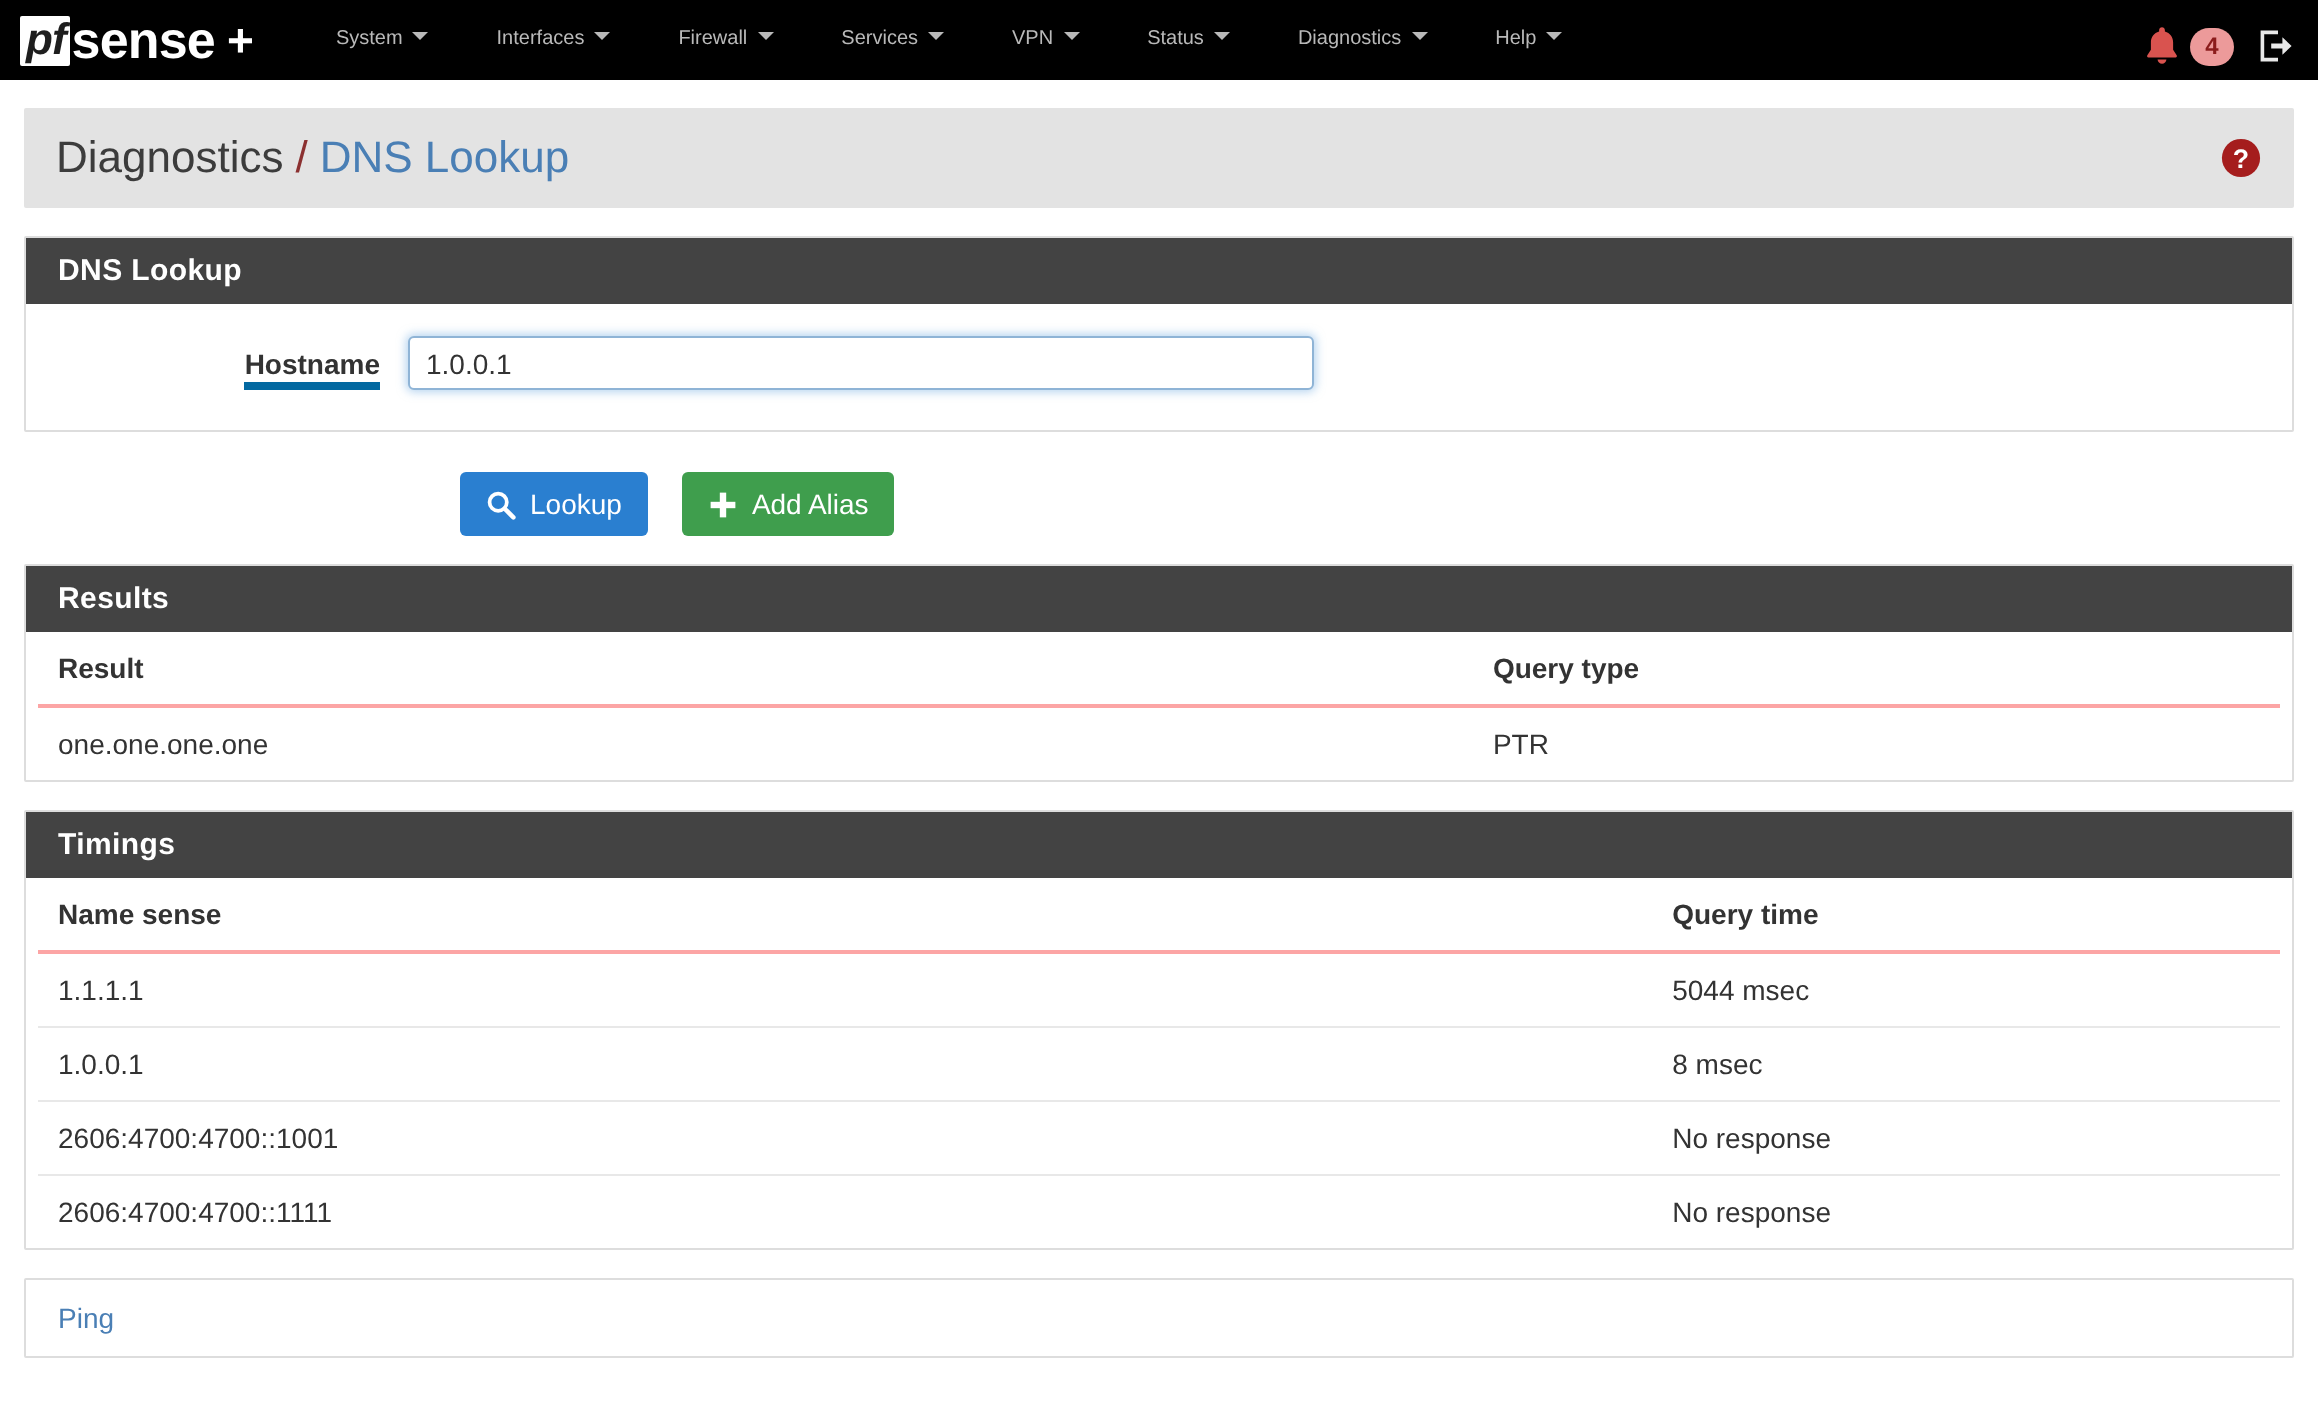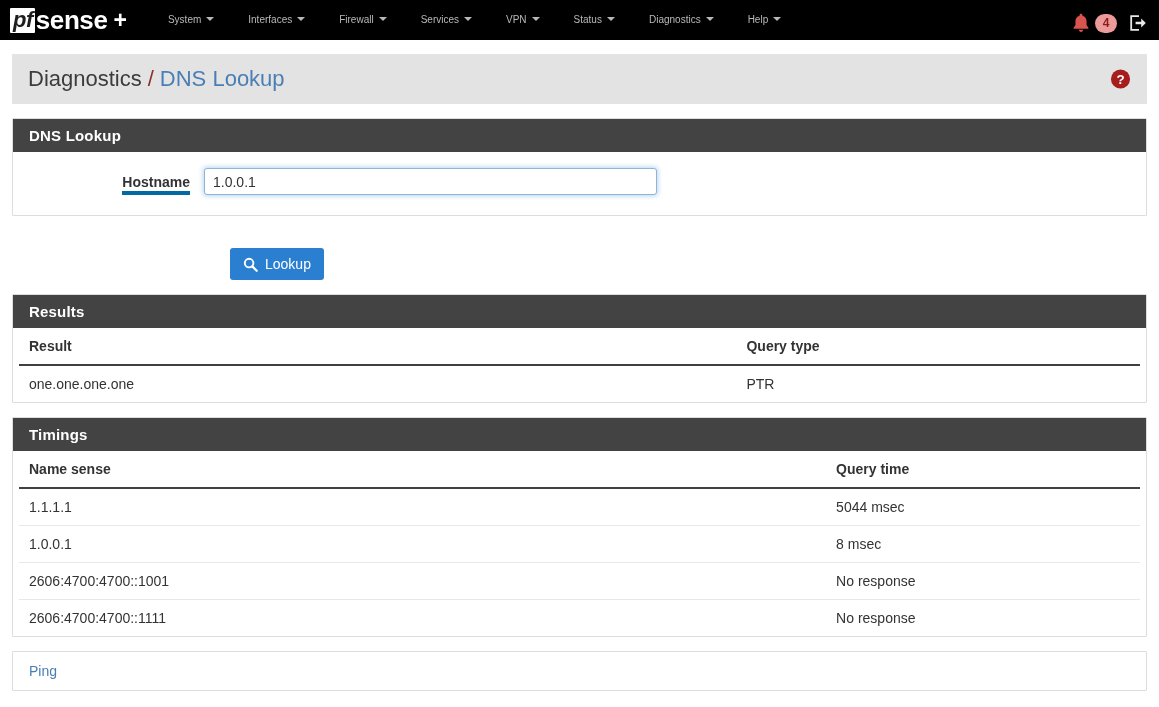--- a/index.html
+++ b/index.html
@@ -185,21 +185,21 @@
     font-family: "Liberation Sans", sans-serif;
     font-size: 14px;
     color: #333333;
     outline: none;
     box-shadow: 0 0 5px 1px rgba(120,175,225,0.55);
     background: #ffffff;
   }
 
   
   .btn-bar {
-    margin-top: 32px;
+    margin-top: 20px;
     padding-left: 218px;
     display: flex;
     gap: 17px;
   }
   .btn {
     display: inline-flex;
     align-items: center;
     gap: 7px;
     border: none;
     border-radius: 3px;
@@ -218,21 +218,21 @@
   table.data {
     width: 100%;
     border-collapse: collapse;
     font-size: 14px;
   }
   table.data th {
     text-align: left;
     font-weight: bold;
     color: #333333;
     padding: 10px 10px 10px 10px;
-    border-bottom: 2px solid #404040;
+    border-bottom: 2px solid #fca5a5;
     background: #ffffff;
   }
   table.data td {
     padding: 10px 10px;
     border-top: 1px solid #e8e8e8;
     color: #333333;
   }
   table.data tr:first-child td { border-top: none; }
   .col-left { width: 64%; }
 
@@ -314,20 +314,27 @@
   </div>
 
   <div class="btn-bar">
     <button class="btn btn-primary">
       <svg width="15" height="15" viewBox="0 0 16 16">
         <circle cx="6.5" cy="6.5" r="4.6" fill="none" stroke="#ffffff" stroke-width="2"></circle>
         <line x1="10" y1="10" x2="14.6" y2="14.6" stroke="#ffffff" stroke-width="2.4" stroke-linecap="round"></line>
       </svg>
       <span>Lookup</span>
     </button>
+    <button class="btn btn-success">
+      <svg width="15" height="15" viewBox="0 0 16 16">
+        <rect x="6.3" y="1.4" width="3.4" height="13.2" fill="#ffffff"></rect>
+        <rect x="1.4" y="6.3" width="13.2" height="3.4" fill="#ffffff"></rect>
+      </svg>
+      <span>Add Alias</span>
+    </button>
   </div>
 
   <div class="panel">
     <div class="panel-heading">Results</div>
     <div class="panel-body no-pad">
       <div class="tbl-pad">
         <table class="data">
           <thead>
             <tr>
               <th class="col-left">Result</th>

